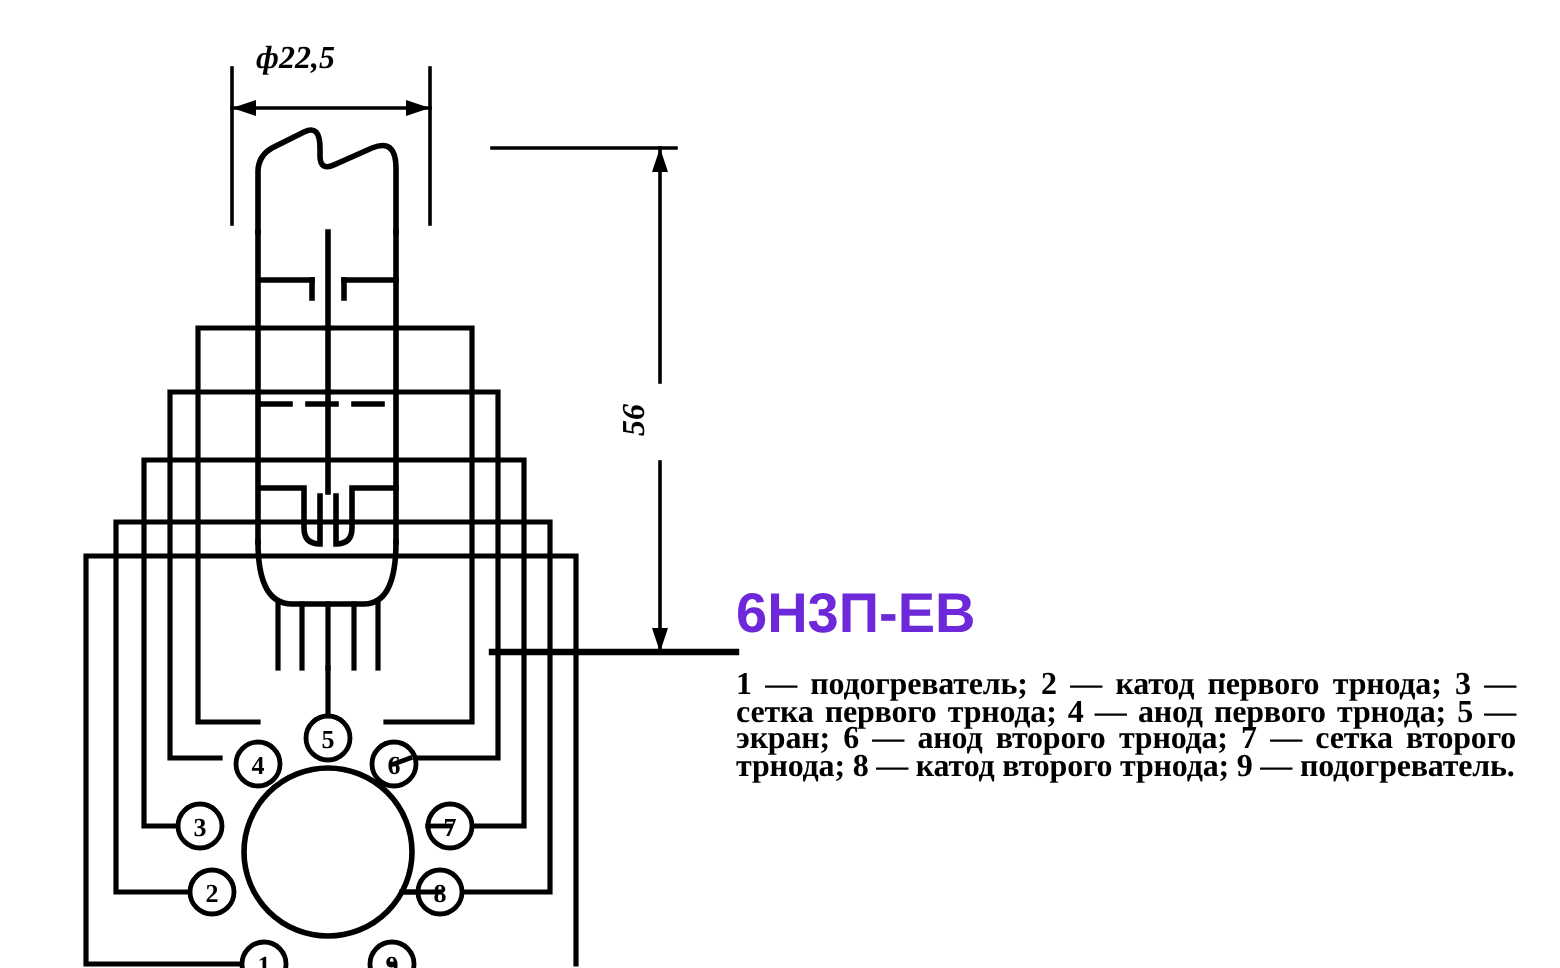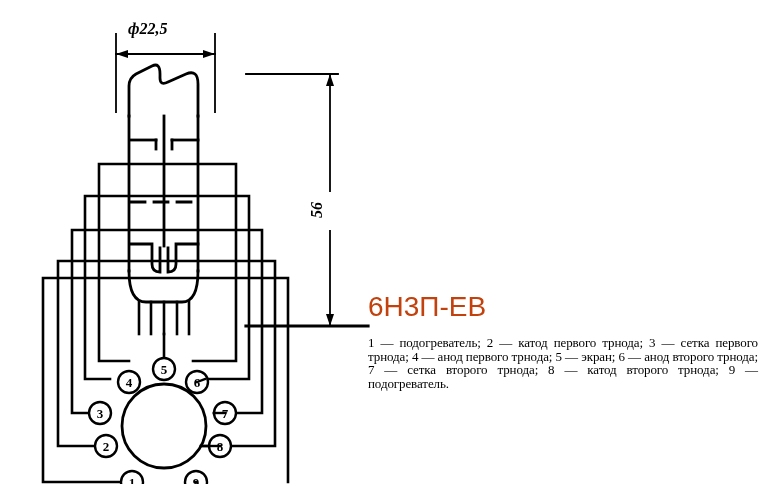--- a/index.html
+++ b/index.html
@@ -28,32 +28,32 @@
     height: 484px;
   }
   .label-block {
     position: absolute;
     left: 368px;
     top: 276px;
     width: 398px;
   }
   .part-title {
     font-family: "Liberation Sans", sans-serif;
-    font-weight: normal;
+    font-weight: bold;
     font-size: 28px;
     letter-spacing: 0px;
-    color: #c2410c;
+    color: #6d28d9;
     line-height: 30px;
     margin: 0 0 14px 0;
     white-space: nowrap;
   }
   .legend {
     font-family: "Liberation Serif", serif;
-    font-weight: normal;
-    font-size: 13px;
+    font-weight: bold;
+    font-size: 16px;
     line-height: 13.6px;
     color: #000000;
     text-align: justify;
     width: 390px;
     letter-spacing: -0.1px;
   }
   .dim-text {
     font-family: "Liberation Serif", serif;
     font-style: italic;
     font-weight: bold;

